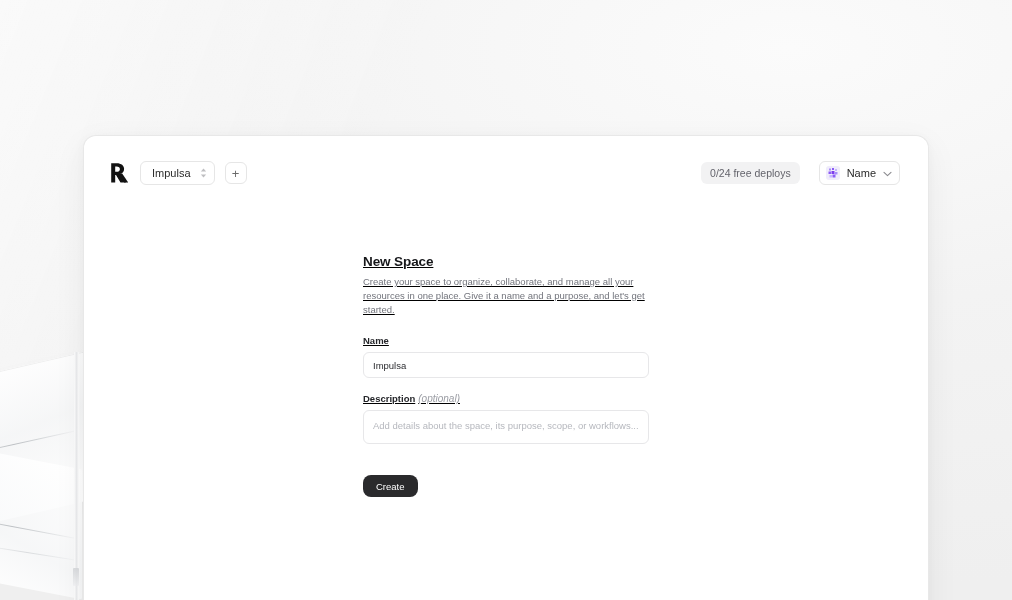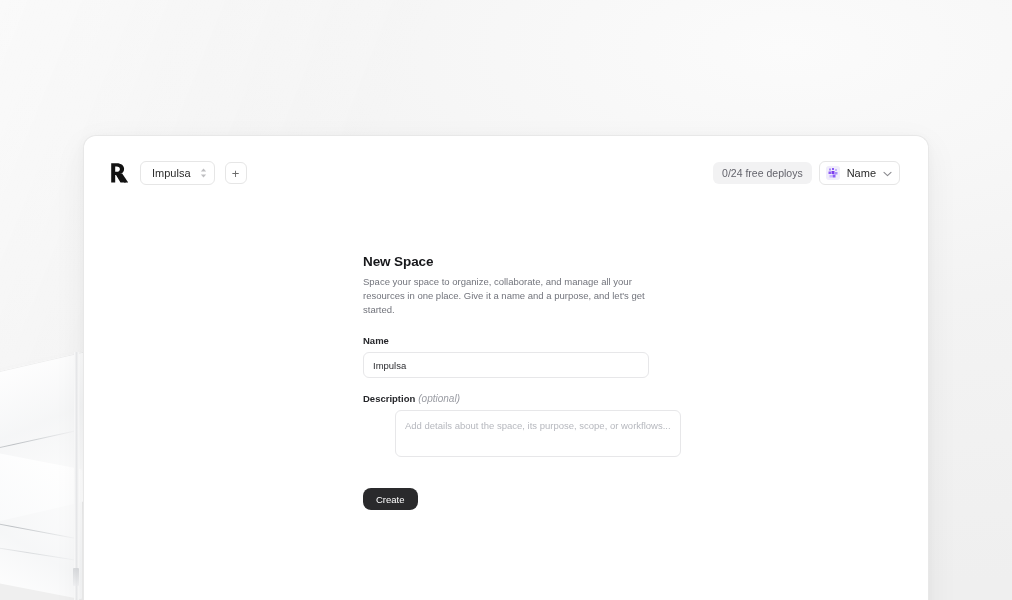--- a/index.html
+++ b/index.html
@@ -96,21 +96,21 @@
 
   
   .topbar {
     position: relative;
     height: 74px;
     padding: 0 28px 0 24px;
     display: flex;
     align-items: center;
   }
   .topbar-left { display: flex; align-items: center; gap: 10px; }
-  .topbar-right { margin-left: auto; display: flex; align-items: center; gap: 7px; }
+  .topbar-right { margin-left: auto; display: flex; align-items: center; gap: 19px; }
 
   .brand-logo {
     width: 22px; height: 24px;
     display: flex; align-items: center; justify-content: center;
   }
 
   .ws-select {
     display: flex;
     align-items: center;
     gap: 9px;
@@ -167,20 +167,21 @@
     background: #f0ecfb;
     display: flex; align-items: center; justify-content: center;
     overflow: hidden;
   }
 
   
   .main {
     padding: 44px 0 0 0;
     display: flex;
     justify-content: center;
+    text-decoration: underline;
   }
   .form {
     width: 286px;
   }
 
   .form-title {
     font-size: 13.5px;
     font-weight: 700;
     color: #16171a;
     letter-spacing: -0.1px;
@@ -219,32 +220,31 @@
     font-size: 9.5px;
     color: #2c2d31;
     outline: none;
   }
   .text-input::placeholder { color: #b3b5bb; }
 
   .field-block { margin-bottom: 15px; }
 
   .text-area {
     width: 100%;
-    height: 47px;
+    height: 34px;
     border: 1px solid #e7e7e9;
     border-radius: 6px;
     background: #fff;
     padding: 8px 9px;
     font-family: "Liberation Sans", sans-serif;
     font-size: 9.5px;
     color: #2c2d31;
     resize: none;
     outline: none;
     line-height: 1.4;
-    margin-left: 32px;
   }
   .text-area::placeholder { color: #b6b8be; }
 
   .create-btn {
     margin-top: 12px;
     height: 22px;
     padding: 0 13px;
     background: #2a2a2c;
     color: #ffffff;
     border: none;
@@ -327,21 +327,21 @@
           </svg>
         </span>
       </div>
     </div>
   </div>
 
   <div class="main">
     <div class="form">
 
       <div class="form-title">New Space</div>
-      <div class="form-desc">Space your space to organize, collaborate, and manage all  your resources in one place. Give it a name and a purpose, and let's get started.</div>
+      <div class="form-desc">Create your space to organize, collaborate, and manage all  your resources in one place. Give it a name and a purpose, and let's get started.</div>
 
       <div class="field-block">
         <label class="field-label">
           <span>Name</span>
         </label>
         <input class="text-input" type="text" value="Impulsa" style="">
       </div>
 
       <div class="field-block">
         <label class="field-label">

